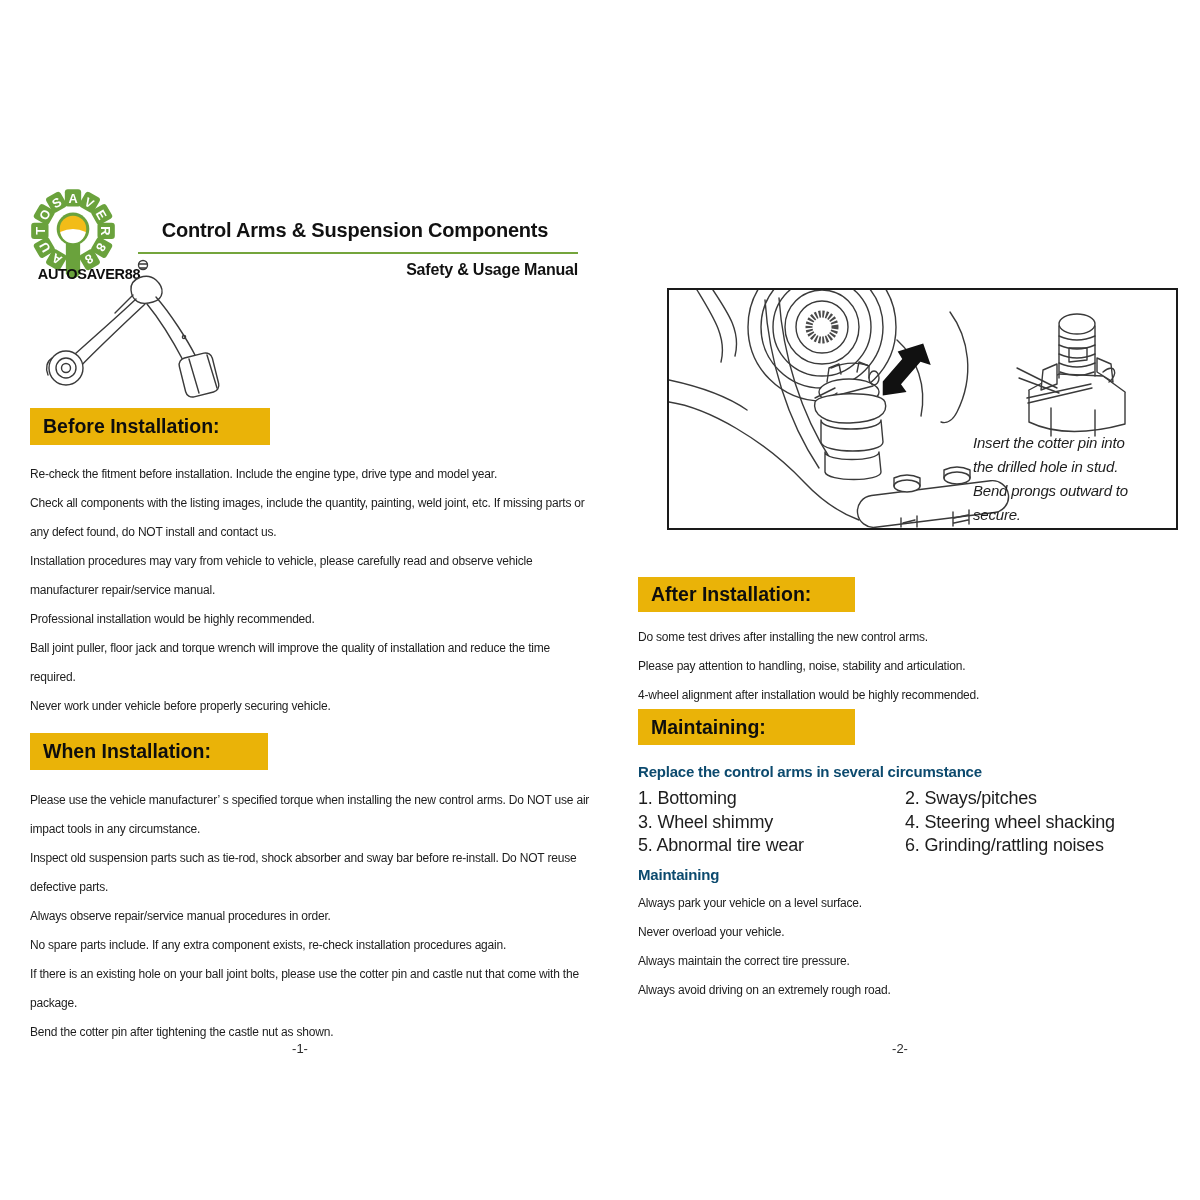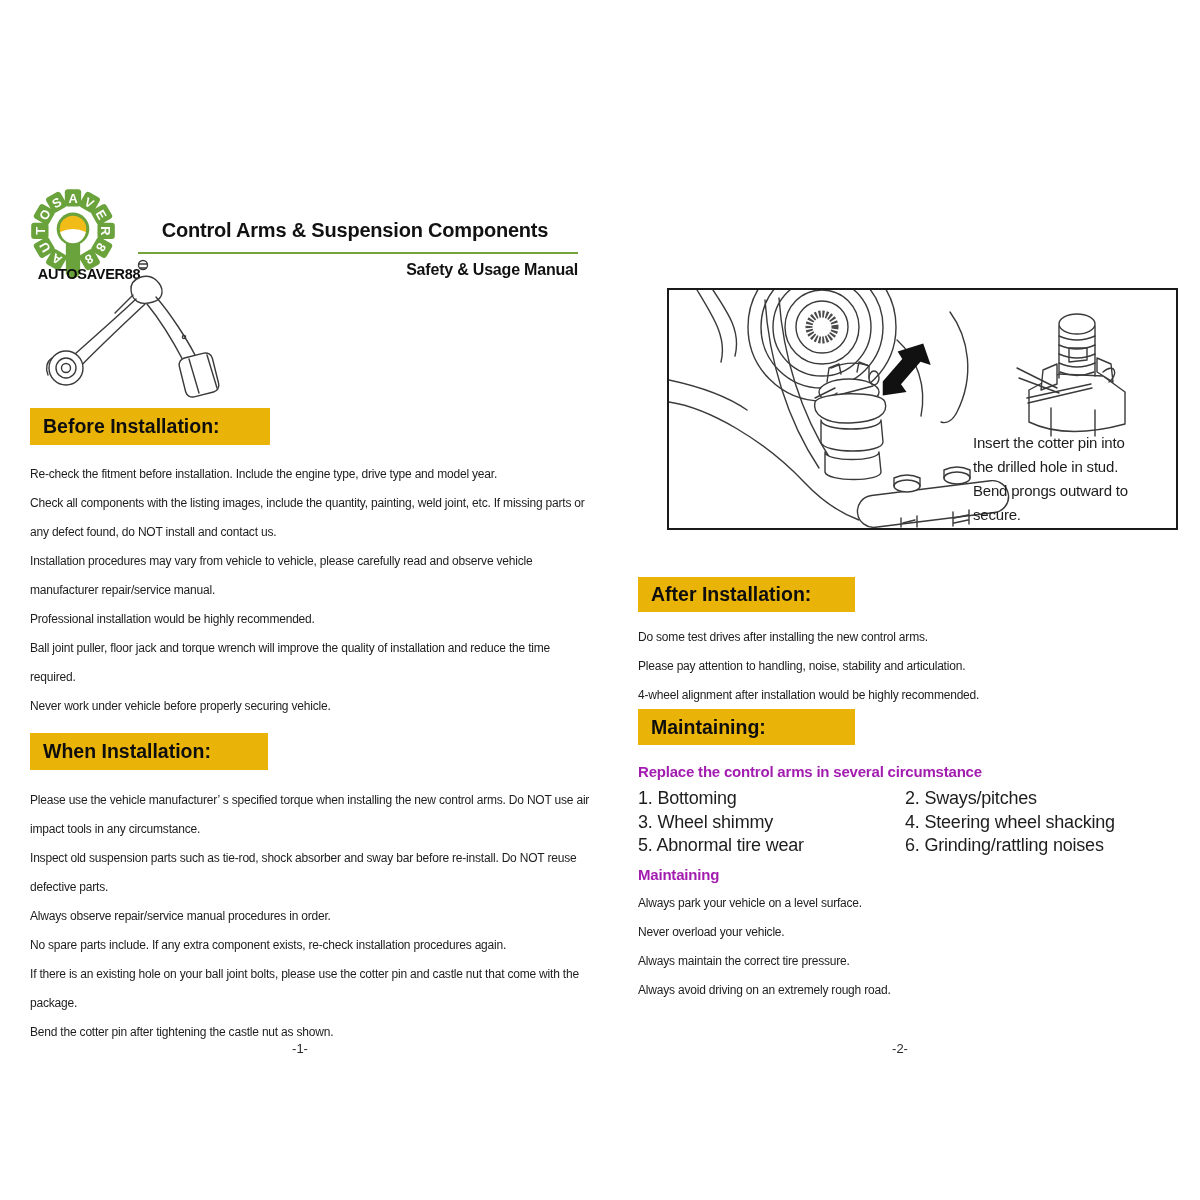--- a/index.html
+++ b/index.html
@@ -9,21 +9,21 @@
   .title{font-size:20px;font-weight:bold;color:#111;text-align:center;letter-spacing:-0.2px;}
   .subtitle{font-size:16px;font-weight:bold;color:#111;text-align:right;letter-spacing:-0.2px;}
   .rule-green{height:2px;background:#74a53c;}
   .banner{background:#eab308;color:#0e0e0e;font-weight:bold;box-sizing:border-box;padding-left:13px;
           font-size:19.5px;display:flex;align-items:center;}
   .body-text p{margin:0;font-size:12px;line-height:29px;letter-spacing:-0.2px;color:#1d1d1d;}
   .body-text{width:565px;}
   .body-text-r{width:532px;}
   b{font-weight:normal;margin-top:44px;}
   .caption p{margin:0;font-size:15px;line-height:24px;letter-spacing:-0.2px;color:#1d1d1d;}
-  .bold-line{font-size:15px;font-weight:bold;letter-spacing:-0.2px;color:#a21caf;}
+  .bold-line{font-size:15px;font-weight:bold;letter-spacing:-0.2px;color:#0c4a6e;}
   .list-col p{margin:0;font-size:18px;line-height:23.7px;letter-spacing:-0.2px;}
   .footer{font-size:13px;color:#2b2b2b;text-align:center;width:120px;}
   .figure-box{border:2px solid #1a1a1a;box-sizing:border-box;background:#fff;}
   .wordmark{font-size:14.5px;font-weight:bold;color:#0d0d0d;letter-spacing:-0.3px;white-space:nowrap;}
   svg .ln{fill:none;stroke:#3a3a3a;stroke-width:1.4;stroke-linecap:round;stroke-linejoin:round;}
   svg .lnf{fill:#ffffff;stroke:#3a3a3a;stroke-width:1.4;stroke-linejoin:round;}
 </style>
 </head>
 <body>
 
@@ -129,21 +129,21 @@
       <p><span>No spare parts include. If any extra component exists, re-check installation procedures again.</span></p>
       <p><span>If there is an existing hole on your ball joint bolts, please use the cotter pin and castle nut that come with the package.</span></p>
       <p><span>Bend the cotter pin after tightening the castle nut as shown.</span></p>
     </div>
 
     <div class="abs footer" style="left:240px;top:1041px;">-1-</div>
   </div>
 
   <div class="abs" style="left:620px;top:0;width:580px;height:1200px;">
 
-    <div class="abs figure-box" style="left:47px;top:288px;width:511px;height:242px;">
+    <div class="abs figure-box" style="left:47px;top:288px;width:511px;height:242px;font-style:italic;">
       <svg width="507" height="238" viewBox="0 0 507 238" style="position:absolute;left:0;top:0;">
 
         <g>
           <circle class="ln" cx="153" cy="37" r="74"></circle>
           <circle class="ln" cx="153" cy="37" r="61"></circle>
           <circle class="ln" cx="153" cy="37" r="49"></circle>
           <circle class="ln" cx="153" cy="37" r="37"></circle>
           <circle class="ln" cx="153" cy="37" r="26"></circle>
           <circle cx="153" cy="37" r="13" fill="none" stroke="#4a4a4a" stroke-width="7" stroke-dasharray="2 1.6"></circle>
         </g>

